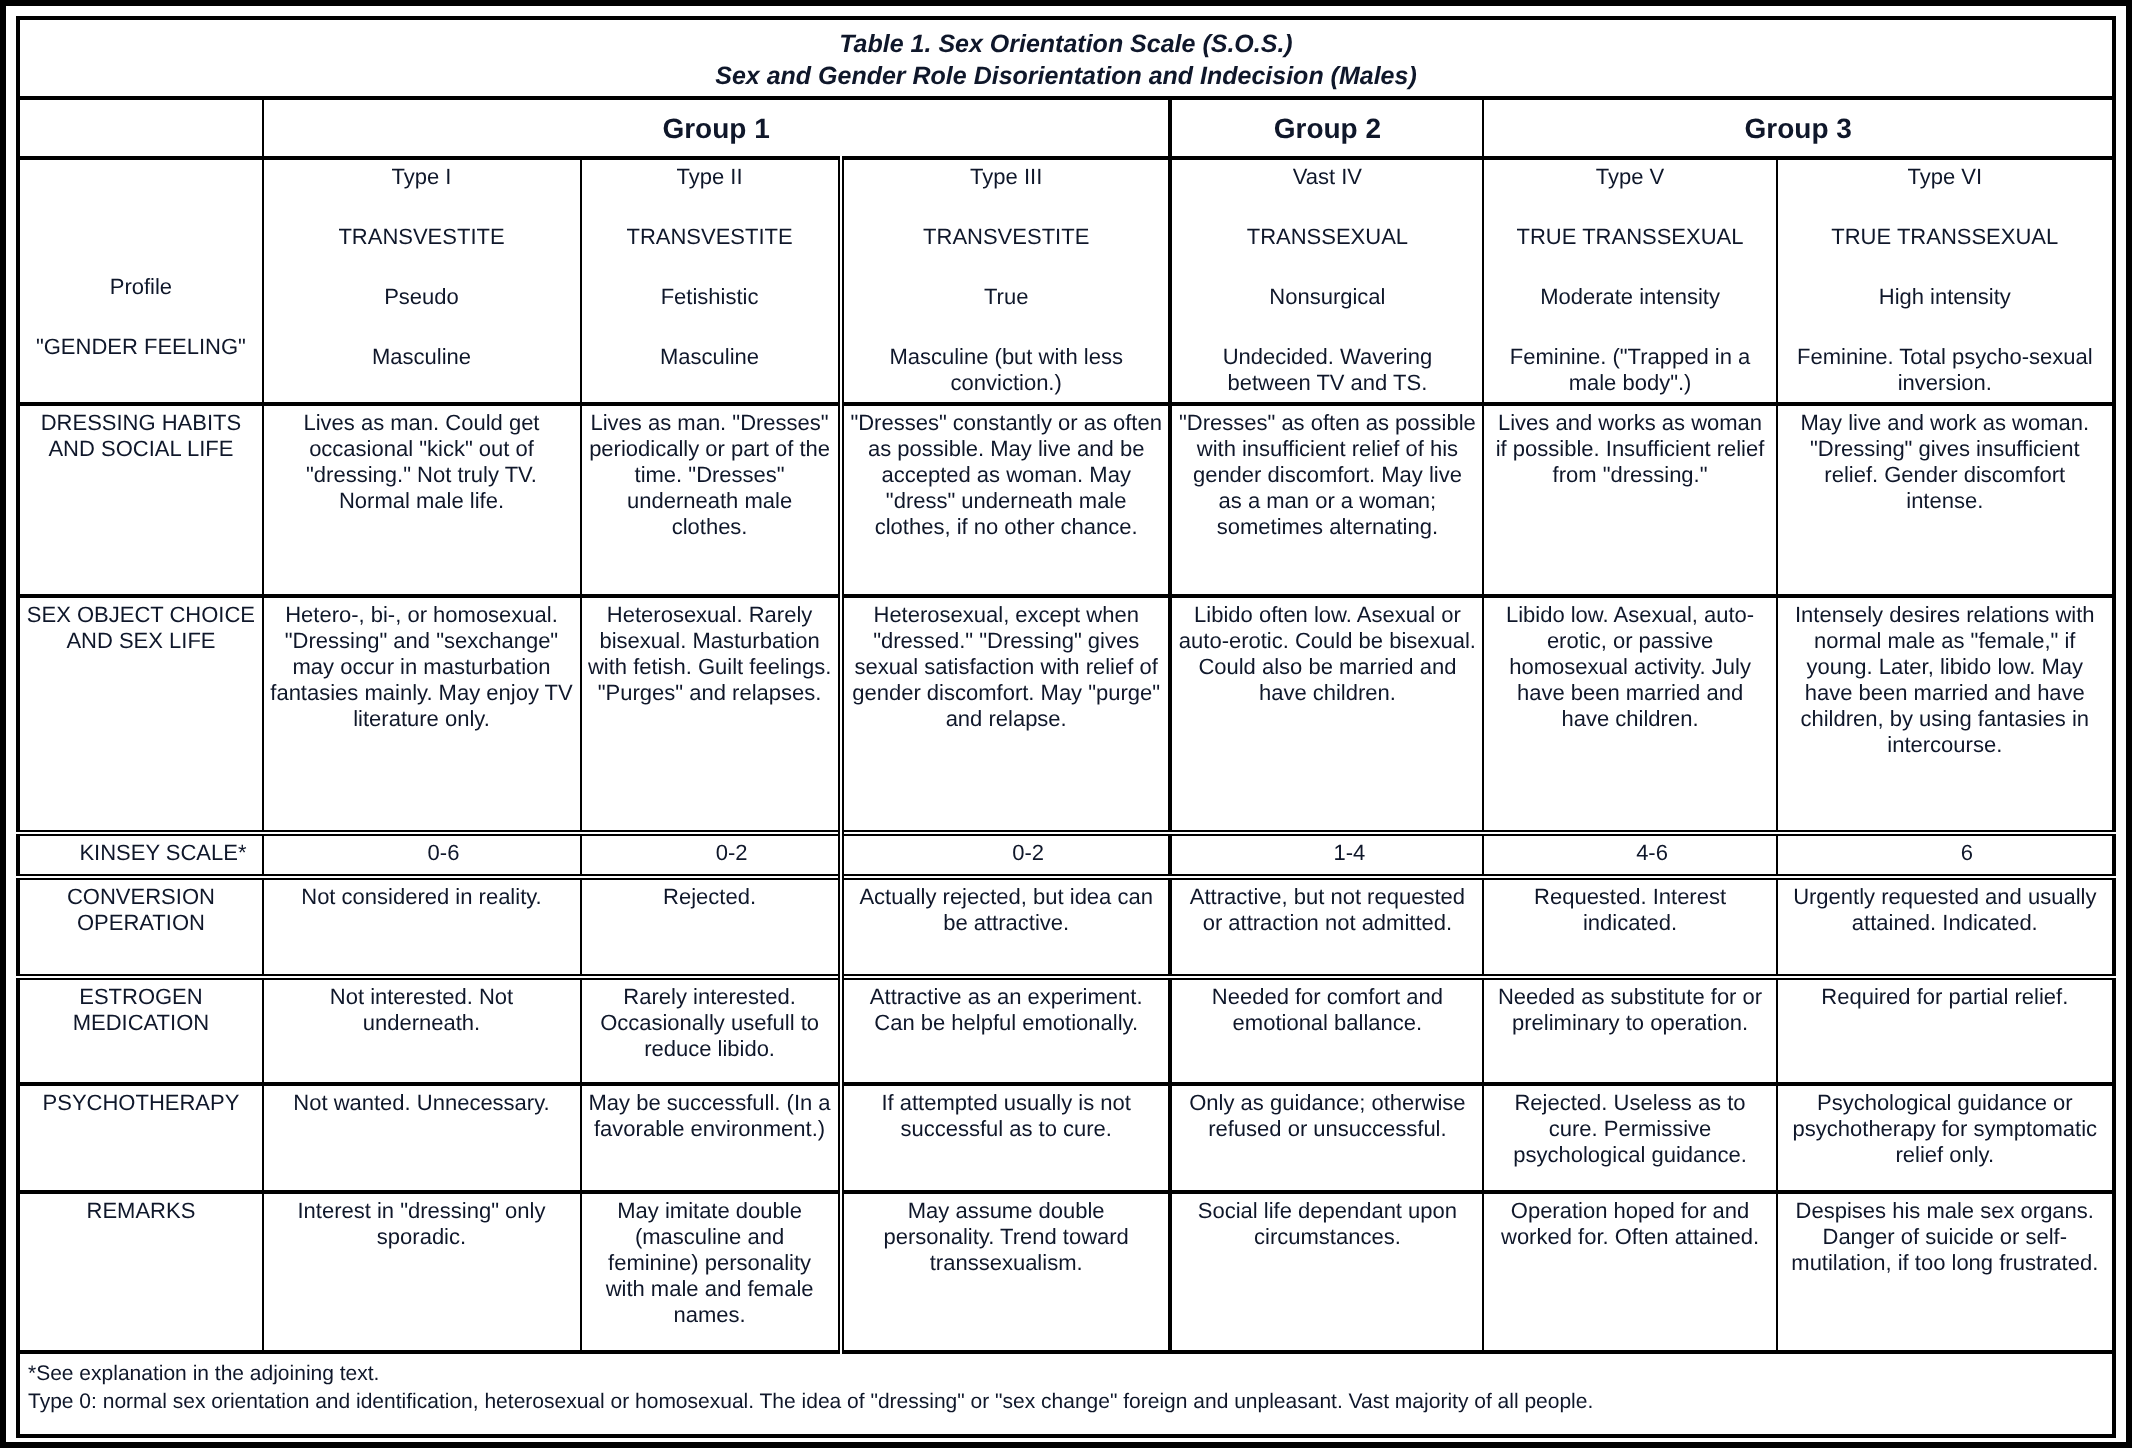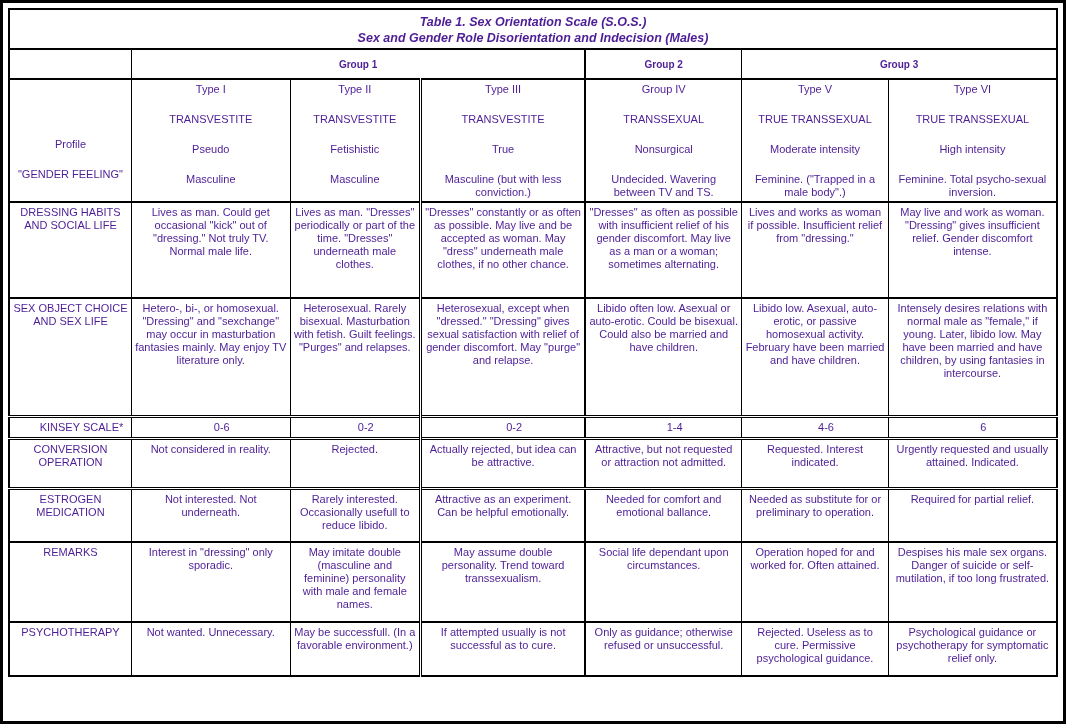--- a/index.html
+++ b/index.html
@@ -2,21 +2,21 @@
 <html><head>
 <meta charset="utf-8">
 <style>
   html, body { margin: 0; padding: 0; background: #fff; }
   .page {
     width: 1066px; height: 724px;
     box-sizing: border-box;
     border: 3px solid #000;
     background: #fff;
     font-family: "Liberation Sans", "DejaVu Sans", sans-serif;
-    color: #4c1d95;
+    color: #0f172a;
     position: relative;
   }
   table.sos {
     border-collapse: collapse;
     table-layout: fixed;
     width: calc(100% - 10px);
     margin: 5px;
     border: 2px solid #000;
   }
   td {
@@ -39,21 +39,21 @@
     border-bottom: 2px solid #000;
     font-weight: bold;
     font-style: italic;
     font-size: 12.5px;
     line-height: 16px;
     vertical-align: middle;
   }
   tr.group-row > td {
     font-weight: bold;
     vertical-align: middle;
-    font-size: 10px;
+    font-size: 14px;
   }
   tr.profile-row > td { border-top: 2px solid #000; }
   .profile-label { padding-top: 58px; }
   .profile-label div { margin-bottom: 17px; }
   .pline { margin-bottom: 17px; }
   .pline-last { margin-bottom: 0; }
   td.rowlabel { text-transform: none; }
   tr.r-kinsey > td { vertical-align: middle; padding-top: 2px; padding-left: 25px; }
   tr.footnote-row > td {
     text-align: left;
@@ -109,21 +109,21 @@
         <div class="pline">Fetishistic</div>
         <div class="pline-last">Masculine</div>
       </td>
       <td class="c3">
         <div class="pline">Type III</div>
         <div class="pline">TRANSVESTITE</div>
         <div class="pline">True</div>
         <div class="pline-last">Masculine (but with less conviction.)</div>
       </td>
       <td class="c4">
-        <div class="pline">Group IV</div>
+        <div class="pline">Vast IV</div>
         <div class="pline">TRANSSEXUAL</div>
         <div class="pline">Nonsurgical</div>
         <div class="pline-last">Undecided. Wavering between TV and TS.</div>
       </td>
       <td>
         <div class="pline">Type V</div>
         <div class="pline">TRUE TRANSSEXUAL</div>
         <div class="pline">Moderate intensity</div>
         <div class="pline-last">Feminine. ("Trapped in a male body".)</div>
       </td>
@@ -144,21 +144,21 @@
       <td>Lives and works as woman if possible. Insufficient relief from "dressing."</td>
       <td>May live and work as woman. "Dressing" gives insufficient relief. Gender discomfort intense.</td>
     </tr>
 
     <tr class="t2" style="height:118px">
       <td class="rowlabel">SEX OBJECT CHOICE AND SEX LIFE</td>
       <td>Hetero-, bi-, or homosexual. "Dressing" and "sexchange" may occur in masturbation fantasies mainly. May enjoy TV literature only.</td>
       <td>Heterosexual. Rarely bisexual. Masturbation with fetish. Guilt feelings. "Purges" and relapses.</td>
       <td class="c3">Heterosexual, except when "dressed." "Dressing" gives sexual satisfaction with relief of gender discomfort. May "purge" and relapse.</td>
       <td class="c4">Libido often low. Asexual or auto-erotic. Could be bisexual. Could also be married and have children.</td>
-      <td>Libido low. Asexual, auto-erotic, or passive homosexual activity. February have been married and have children.</td>
+      <td>Libido low. Asexual, auto-erotic, or passive homosexual activity. July have been married and have children.</td>
       <td>Intensely desires relations with normal male as "female," if young. Later, libido low. May have been married and have children, by using fantasies in intercourse.</td>
     </tr>
 
     <tr class="tdbl r-kinsey" style="height:22px">
       <td class="rowlabel">KINSEY SCALE*</td>
       <td>0-6</td>
       <td>0-2</td>
       <td class="c3">0-2</td>
       <td class="c4">1-4</td>
       <td>4-6</td>
@@ -178,35 +178,41 @@
     <tr class="tdbl" style="height:54px">
       <td class="rowlabel">ESTROGEN MEDICATION</td>
       <td>Not interested. Not underneath.</td>
       <td>Rarely interested. Occasionally usefull to reduce libido.</td>
       <td class="c3">Attractive as an experiment. Can be helpful emotionally.</td>
       <td class="c4">Needed for comfort and emotional ballance.</td>
       <td>Needed as substitute for or preliminary to operation.</td>
       <td>Required for partial relief.</td>
     </tr>
 
+    <tr class="t2" style="height:54px">
+      <td class="rowlabel">PSYCHOTHERAPY</td>
+      <td>Not wanted. Unnecessary.</td>
+      <td>May be successfull. (In a favorable environment.)</td>
+      <td class="c3">If attempted usually is not successful as to cure.</td>
+      <td class="c4">Only as guidance; otherwise refused or unsuccessful.</td>
+      <td>Rejected. Useless as to cure. Permissive psychological guidance.</td>
+      <td>Psychological guidance or psychotherapy for symptomatic relief only.</td>
+    </tr>
+
     <tr class="t2" style="height:80px">
       <td class="rowlabel">REMARKS</td>
       <td>Interest in "dressing" only sporadic.</td>
       <td>May imitate double (masculine and feminine) personality with male and female names.</td>
       <td class="c3">May assume double personality. Trend toward transsexualism.</td>
       <td class="c4">Social life dependant upon circumstances.</td>
       <td>Operation hoped for and worked for. Often attained.</td>
       <td>Despises his male sex organs. Danger of suicide or self-mutilation, if too long frustrated.</td>
     </tr>
 
-    <tr class="t2" style="height:54px">
-      <td class="rowlabel">PSYCHOTHERAPY</td>
-      <td>Not wanted. Unnecessary.</td>
-      <td>May be successfull. (In a favorable environment.)</td>
-      <td class="c3">If attempted usually is not successful as to cure.</td>
-      <td class="c4">Only as guidance; otherwise refused or unsuccessful.</td>
-      <td>Rejected. Useless as to cure. Permissive psychological guidance.</td>
-      <td>Psychological guidance or psychotherapy for symptomatic relief only.</td>
-    </tr>
-
+    <tr class="footnote-row t2" style="height:42px">
+      <td colspan="7">
+        <div>*See explanation in the adjoining text.</div>
+        <div>Type 0: normal sex orientation and identification, heterosexual or homosexual. The idea of "dressing" or "sex change" foreign and unpleasant. Vast majority of all people.</div>
+      </td>
+    </tr>
   </tbody>
     </table>
 </div>
 
 </body></html>

